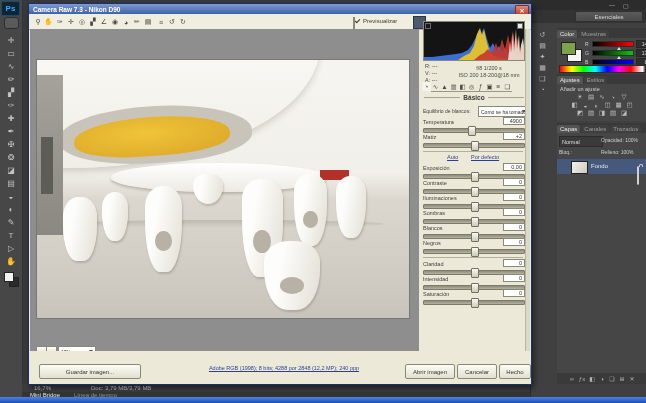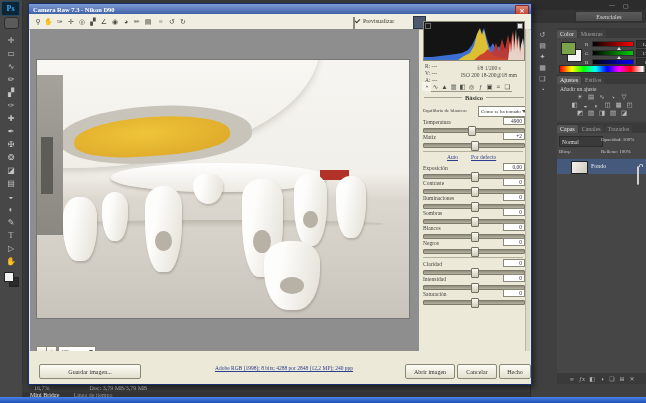--- a/index.html
+++ b/index.html
@@ -1,17 +1,17 @@
 <!DOCTYPE html>
 <html><head>
 <meta charset="utf-8">
 <style>
   html,body{margin:0;padding:0;background:#222;}
   #app{position:relative;width:646px;height:403px;background:#3a3a3a;overflow:hidden;
-       font-family:Liberation Serif, serif;-webkit-font-smoothing:antialiased;}
+       font-family:Liberation Sans, sans-serif;-webkit-font-smoothing:antialiased;}
   .abs{position:absolute;}
   
   #rail{left:0;top:0;width:22px;height:397px;background:#474747;border-right:1px solid #333;}
   #pslogo{left:1px;top:1px;width:17px;height:13px;background:#0d2636;color:#36a9ff;font-size:8px;font-weight:bold;
           display:flex;align-items:center;justify-content:center;border:1px solid #1e4a66;border-radius:2px;}
   #appicon{left:4px;top:17px;width:13px;height:10px;background:#5a5a5a;border-radius:3px;border:1px solid #2e2e2e;}
   .ptool{width:16px;height:12px;left:3px;color:#c2c2c2;font-size:8px;display:flex;align-items:center;justify-content:center;}
   .swatch{width:8px;height:8px;border:1px solid #222;}
   
   #statusbar{left:22px;top:383px;width:508px;height:9px;background:#3c3c3c;color:#c9c9c9;font-size:6px;}

